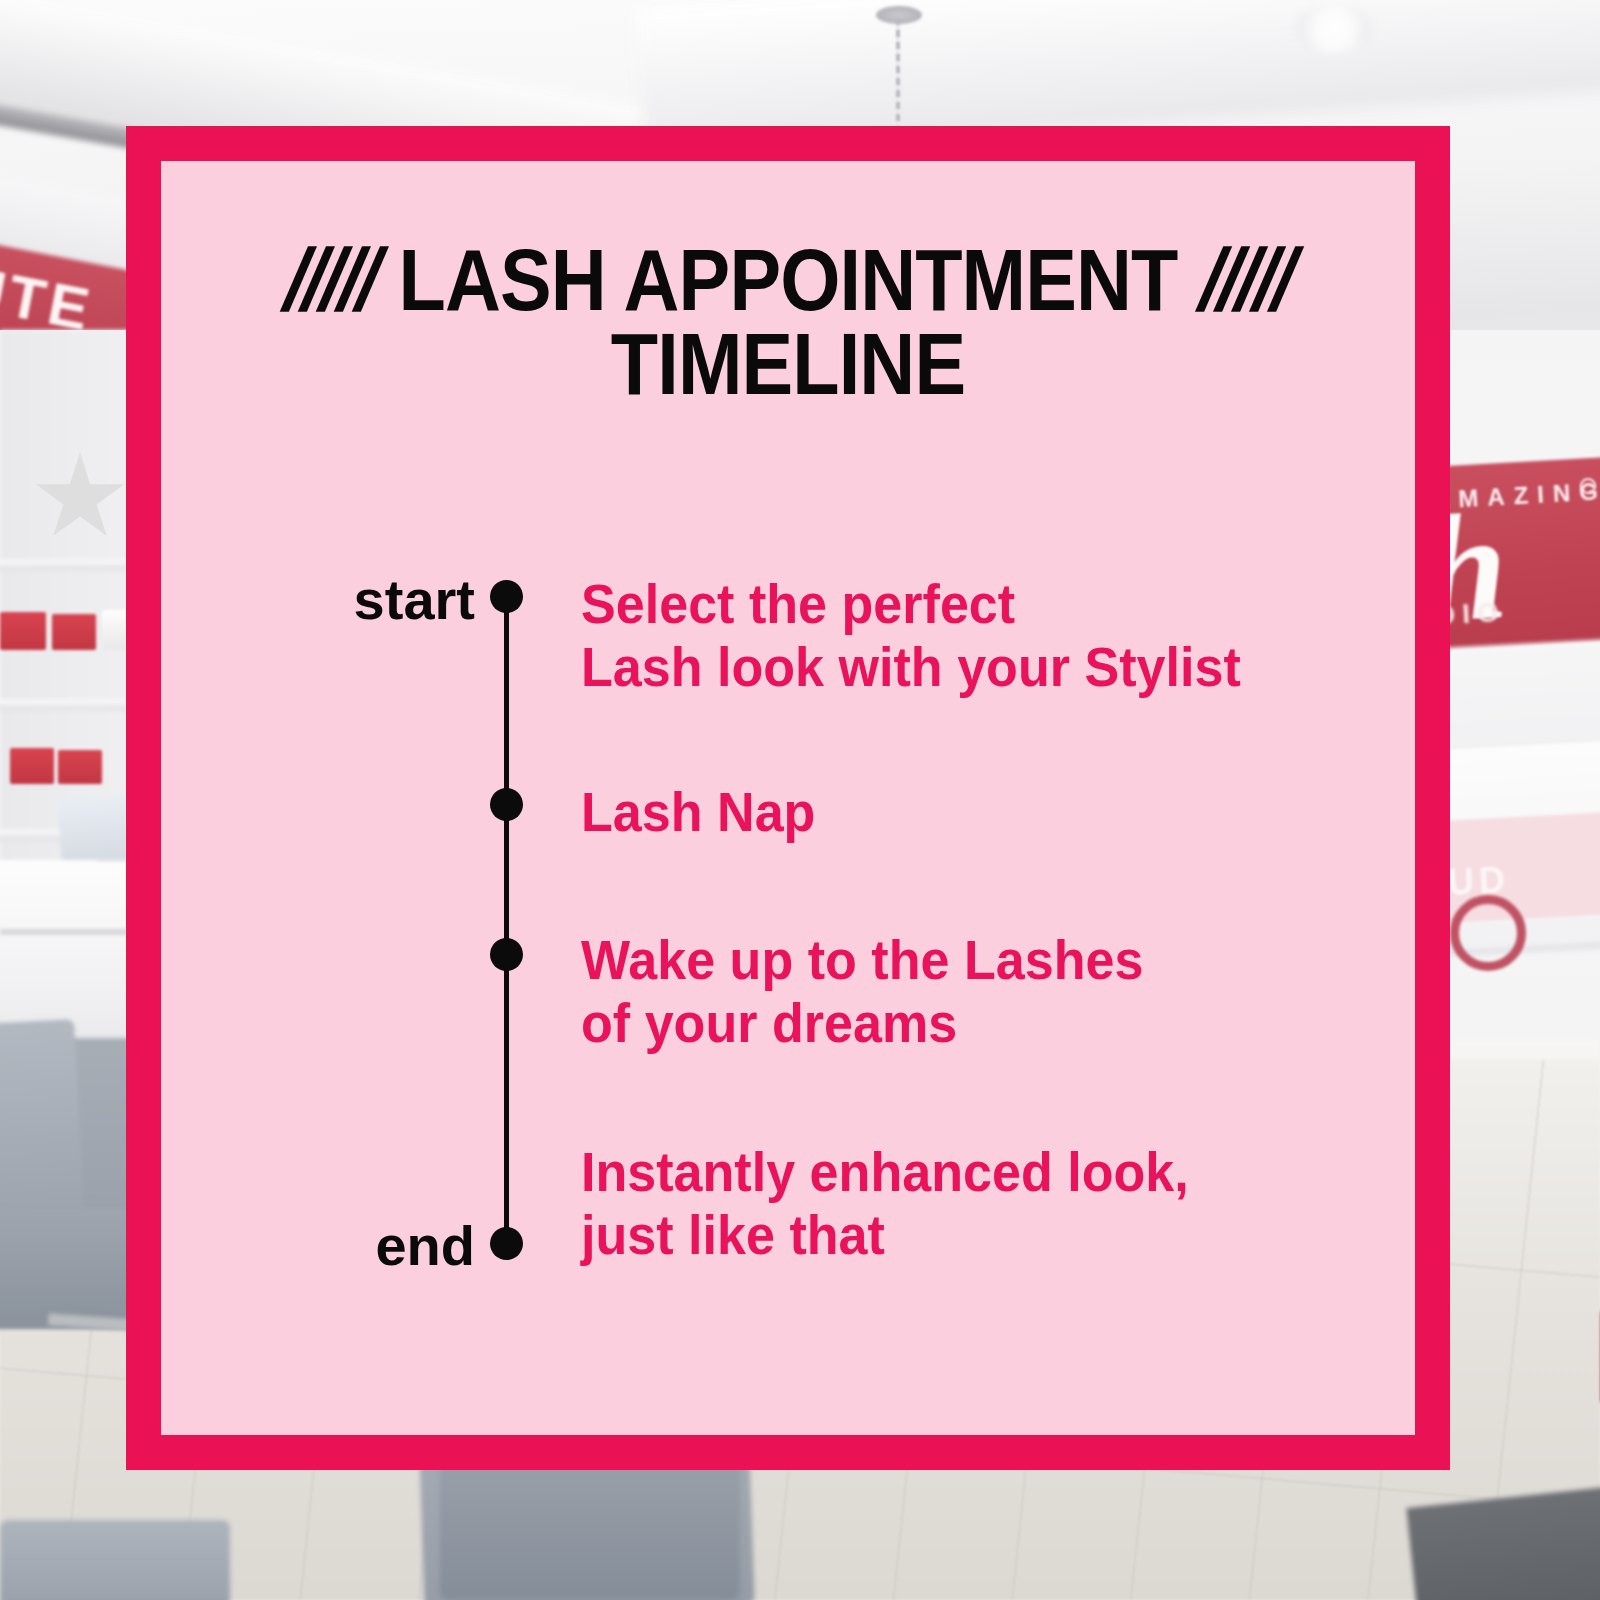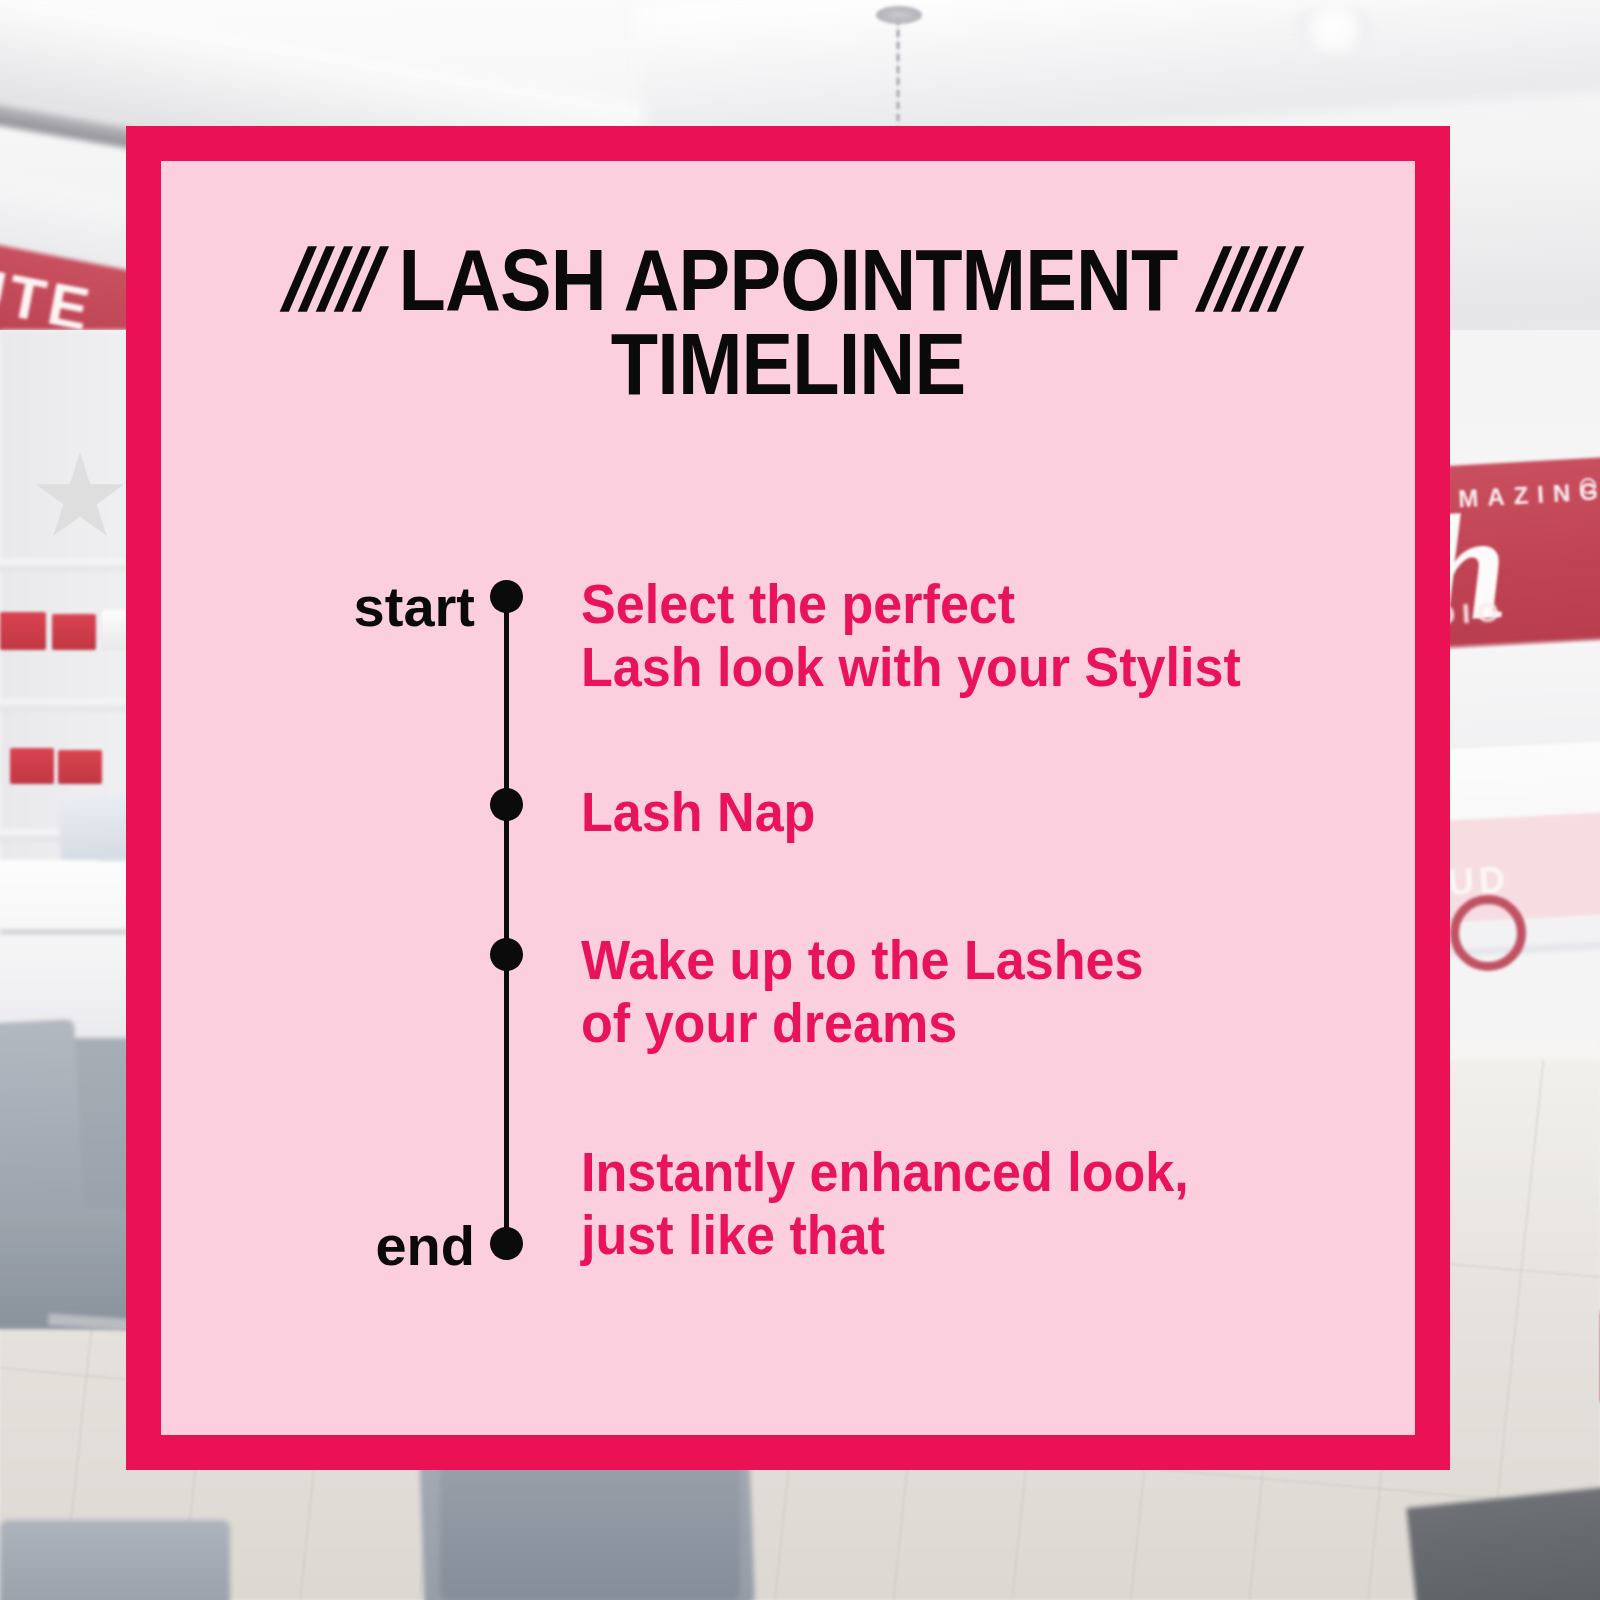--- a/index.html
+++ b/index.html
@@ -458,21 +458,21 @@
 
   <div class="title-wrap">
     <span class="title-line"><span class="slashes left">/////</span><span>LASH APPOINTMENT</span><span class="slashes right">/////</span></span>
     <span class="title-line">TIMELINE</span>
   </div>
 
   <div class="timeline">
     <div class="axis"></div>
 
     <div class="node">
-      <span class="edge-label" style="top:19px;">start</span>
+      <span class="edge-label" style="top:12px;">start</span>
       <span class="dot" style="top:20px;"></span>
       <span class="node-text" style="top:12px;">Select the perfect
 Lash look with your Stylist</span>
     </div>
 
     <div class="node">
       <span class="dot" style="top:228px;"></span>
       <span class="node-text" style="top:220px;">Lash Nap</span>
     </div>
 

